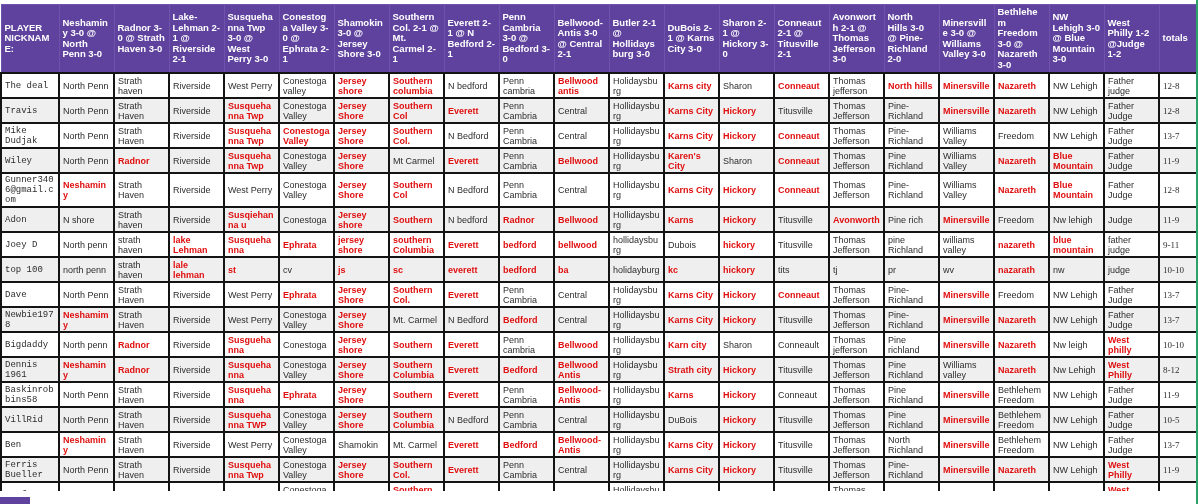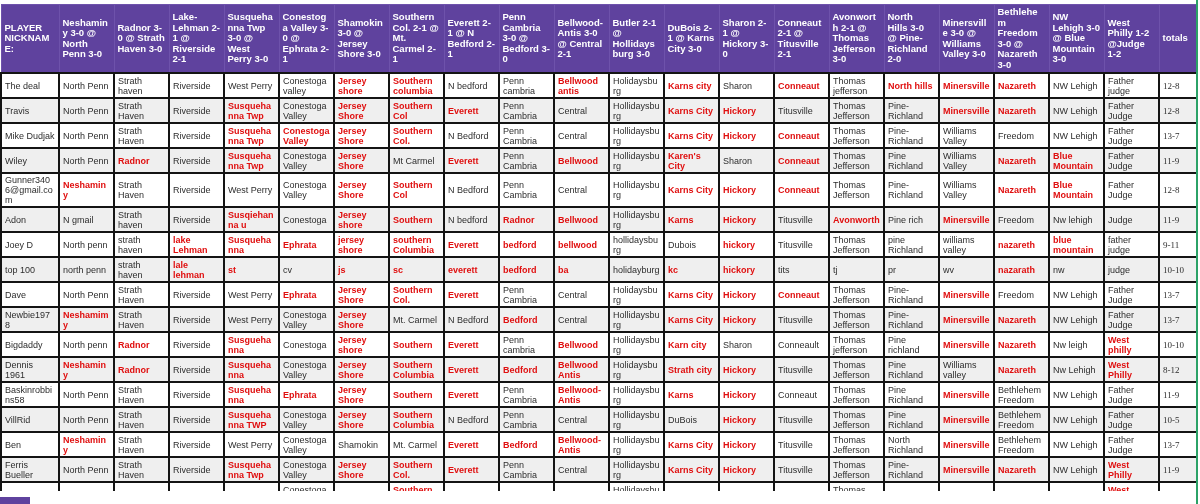--- a/index.html
+++ b/index.html
@@ -17,21 +17,21 @@
     word-wrap:break-word; overflow-wrap:break-word;
   }
   tbody td {
     border:2px solid #141414; font-size:9px; line-height:10px;
     color:#2d2d2d; padding:1px 3px; vertical-align:middle; text-align:left;
     height:25px; word-wrap:break-word; overflow-wrap:break-word; overflow:hidden;
   }
   tbody tr:nth-child(odd)  td { background:#ffffff; }
   tbody tr:nth-child(even) td { background:#efefef; }
   td.red { color:#e00f0f; font-weight:bold; }
-  td.player-cell { font-weight:normal; }
+  td.player-cell { font-weight:normal;font-family:Liberation Mono, monospace; }
   td.total-cell { font-weight:normal;font-family:Liberation Serif, serif; }
   #right-sliver {
     position:absolute; left:1196px; top:0; width:4px; height:504px;
     background:#ffffff; border-left:2px solid #2ba267;
   }
   #bottom-strip {
     position:absolute; left:0; top:491px; width:1196px; height:13px; background:#ffffff;
   }
   #bottom-purple-fragment {
     position:absolute; left:0; top:497px; width:30px; height:7px; background:#5f429e;
@@ -211,21 +211,21 @@
             <td>Thomas Jefferson</td>
             <td>Pine-Richland</td>
             <td>Williams Valley</td>
             <td class="red">Nazareth</td>
             <td class="red">Blue Mountain</td>
             <td>Father Judge</td>
             <td class="total-cell">12-8</td>
           </tr>
           <tr>
             <td class="player-cell">Adon</td>
-            <td>N gmail</td>
+            <td>N shore</td>
             <td>Strath haven</td>
             <td>Riverside</td>
             <td class="red">Susqiehanna u</td>
             <td>Conestoga</td>
             <td class="red">Jersey shore</td>
             <td class="red">Southern</td>
             <td>N bedford</td>
             <td class="red">Radnor</td>
             <td class="red">Bellwood</td>
             <td>Hollidaysburg</td>

